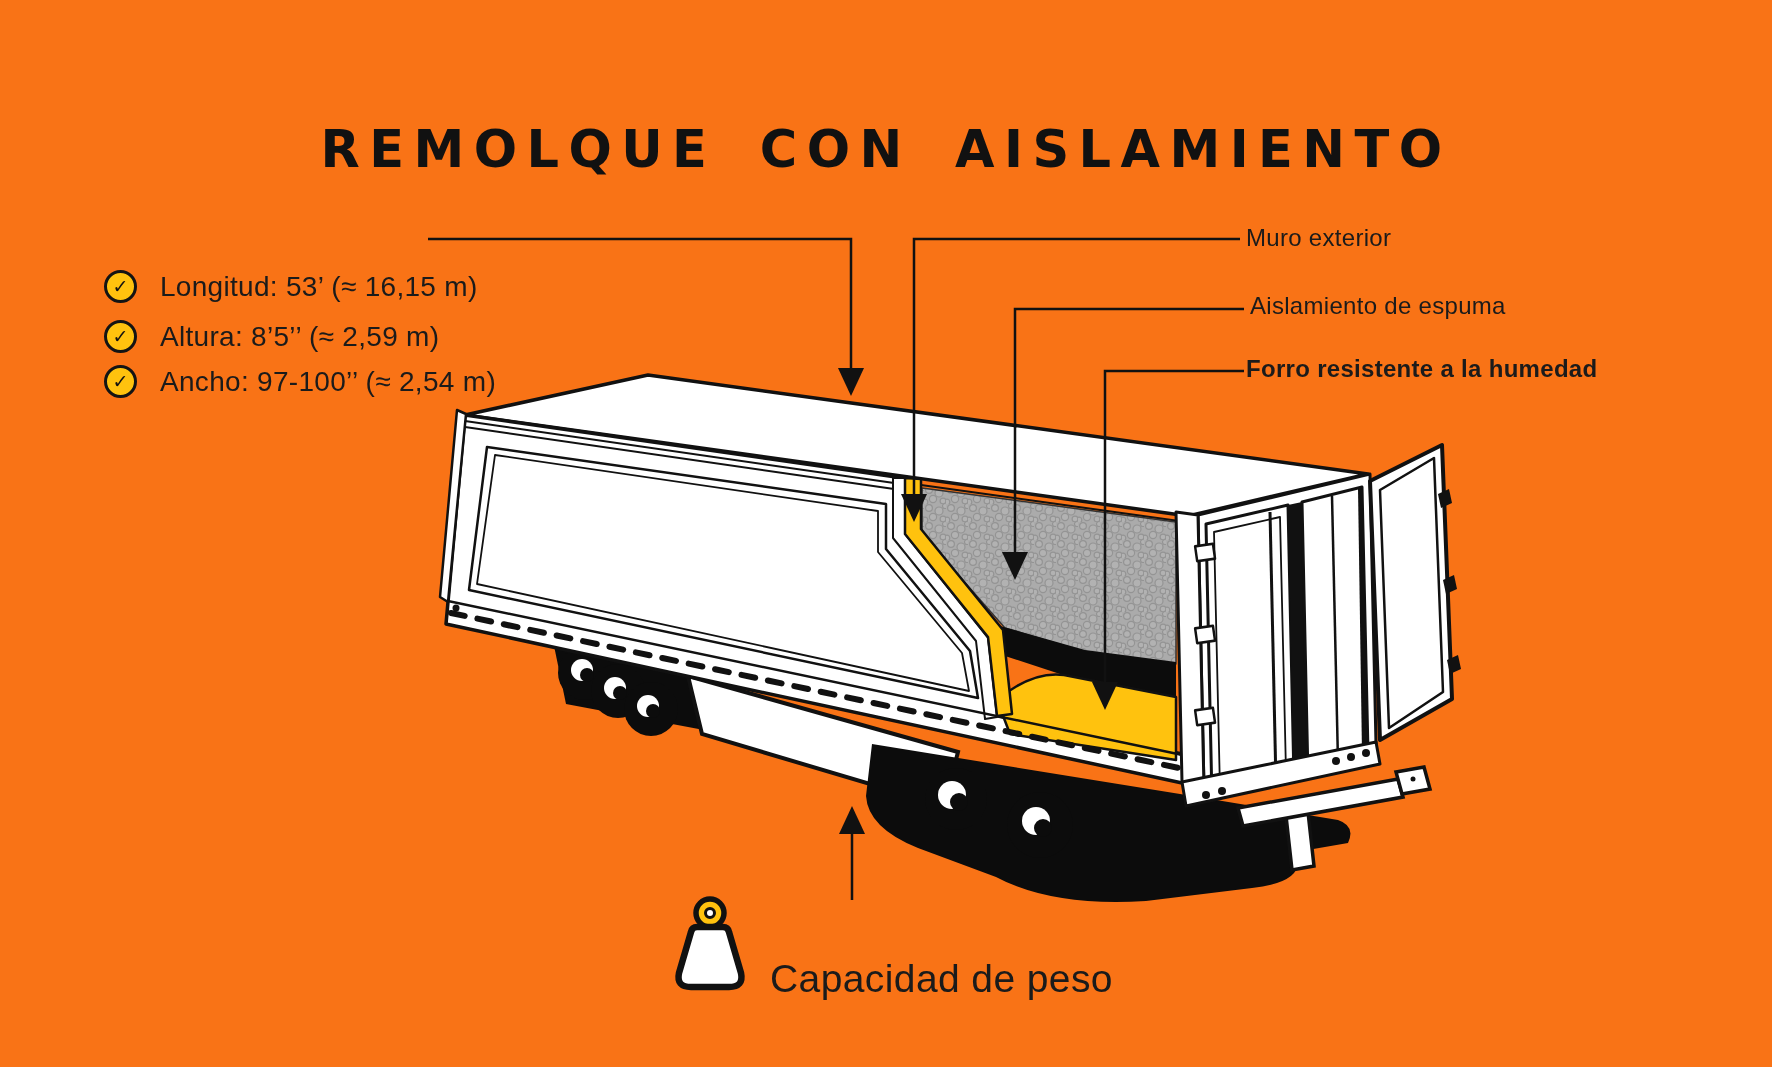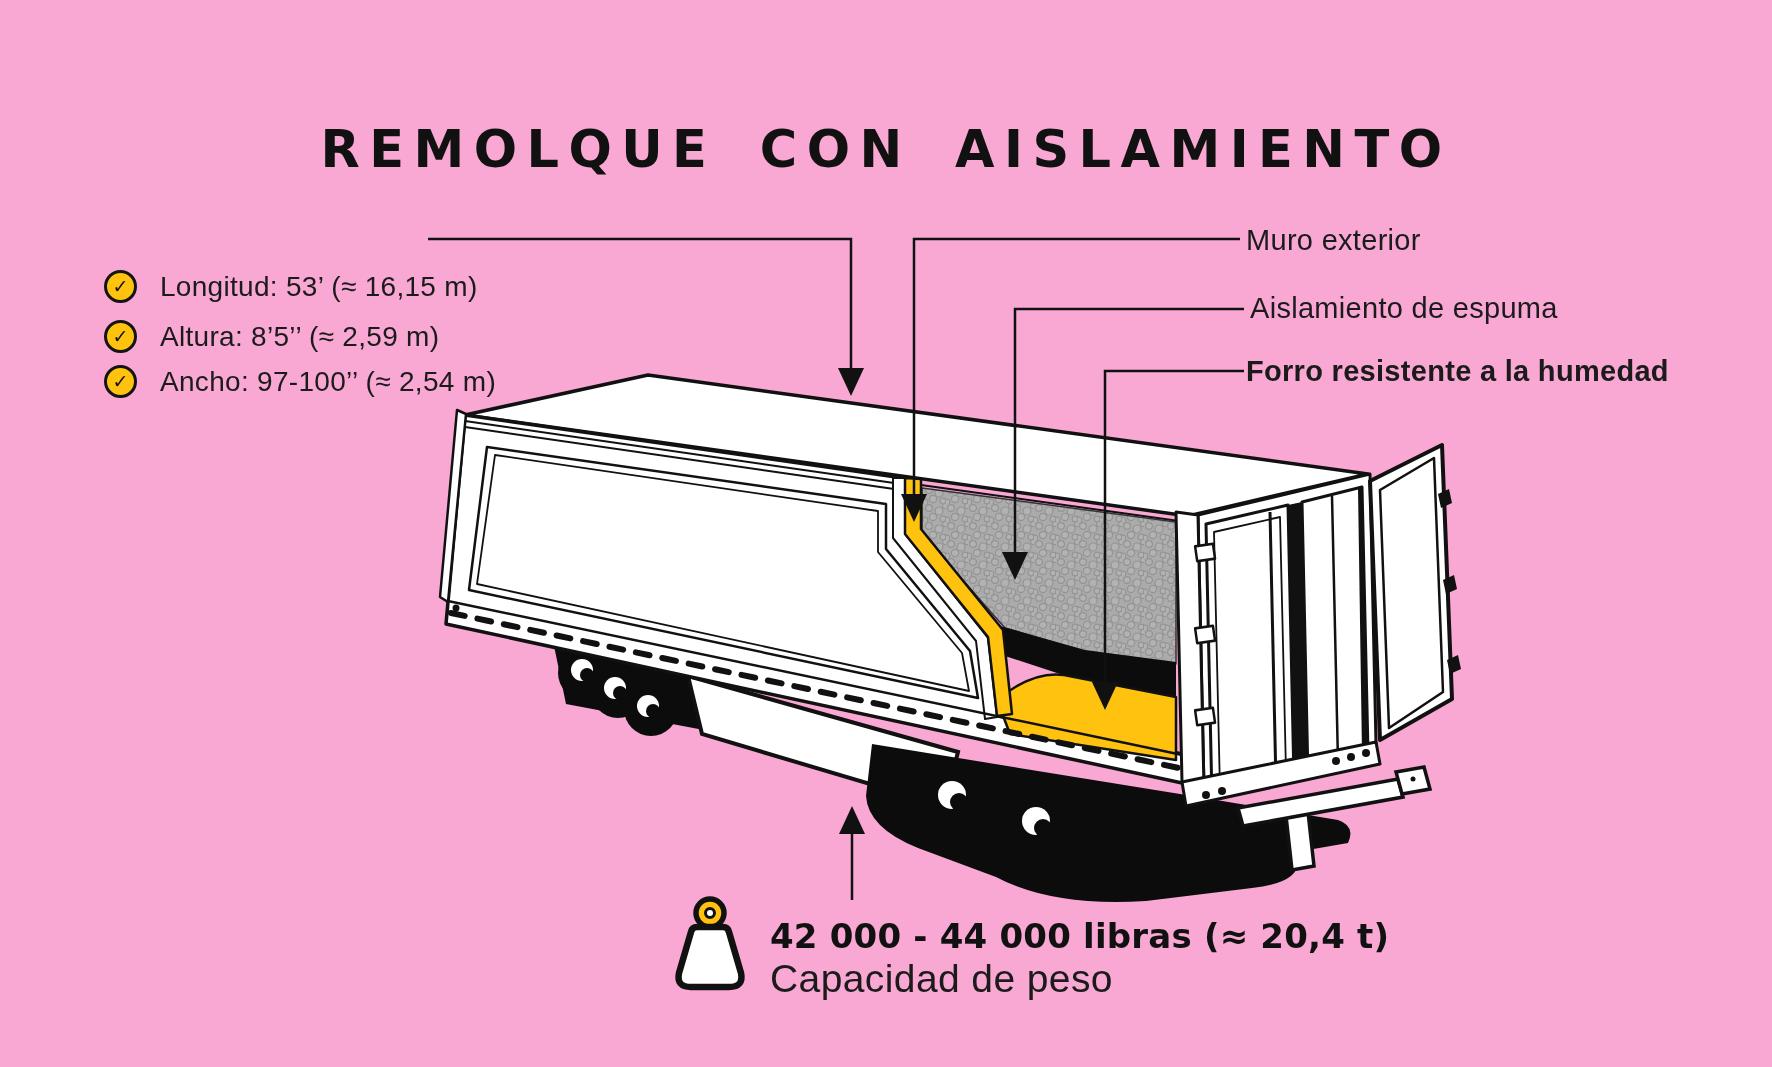--- a/index.html
+++ b/index.html
@@ -1,28 +1,28 @@
 <!DOCTYPE html>
 <html><head>
 <meta charset="utf-8">
 <style>
   html,body{margin:0;padding:0;background:#ffffff;width:1772px;height:1067px;overflow:hidden;
     font-family:"Liberation Sans","DejaVu Sans",sans-serif;color:#161616;}
-  .stage{position:relative;width:1772px;height:1067px;background:#f9a8d4;}
+  .stage{position:relative;width:1772px;height:1067px;background:#f97316;}
   .abs{position:absolute;}
   .title{left:0;right:0;top:86px;text-align:center;font-family:"DejaVu Sans","Liberation Sans",sans-serif;
     font-size:51px;font-weight:800;letter-spacing:0.185em;word-spacing:0.32em;color:#111;}
   .dims-heading{left:104px;top:170px;font-size:31px;font-weight:700;line-height:41px;color:#111;
     letter-spacing:0.2px;}
   .bullet-row{display:flex;align-items:center;gap:23px;}
   .check-circle{width:33px;height:33px;border-radius:50%;background:#FFC20E;border:3px solid #141414;
     box-sizing:border-box;display:flex;align-items:center;justify-content:center;flex:0 0 auto;}
   .check-glyph{font-size:19px;font-weight:700;color:#111;line-height:1;}
   .bullet-text{font-size:28px;color:#1b1b1b;letter-spacing:0.3px;text-align:right;}
-  .side-label{font-size:29px;color:#1b1b1b;letter-spacing:0.3px;white-space:nowrap;}
+  .side-label{font-size:24px;color:#1b1b1b;letter-spacing:0.3px;white-space:nowrap;}
   .cap-value{left:770px;top:916px;font-size:34px;font-weight:800;color:#111;letter-spacing:0.2px;
     font-family:"DejaVu Sans","Liberation Sans",sans-serif;}
   .cap-label{left:770px;top:957px;font-size:39px;color:#1b1b1b;letter-spacing:0.4px;}
   svg.scene{position:absolute;inset:0;}
 </style>
 </head>
 <body>
 
 <div class="stage">
 
@@ -187,16 +187,15 @@
     <span class="check-circle">
         <span class="check-glyph">✓</span>
       </span>
     <span class="bullet-text">Ancho: 97-100’’ (≈ 2,54 m)</span>
   </div>
 
   <div class="abs side-label" style="left:1246px;top:224px;">Muro exterior</div>
   <div class="abs side-label" style="left:1250px;top:292px;">Aislamiento de espuma</div>
   <div class="abs side-label" style="left:1246px;top:355px;font-weight:bold;">Forro resistente a la humedad</div>
 
-  <div class="abs cap-value">42 000 - 44 000 libras (≈ 20,4 t)</div>
   <div class="abs cap-label">Capacidad de peso</div>
 
 </div>
 
 </body></html>

